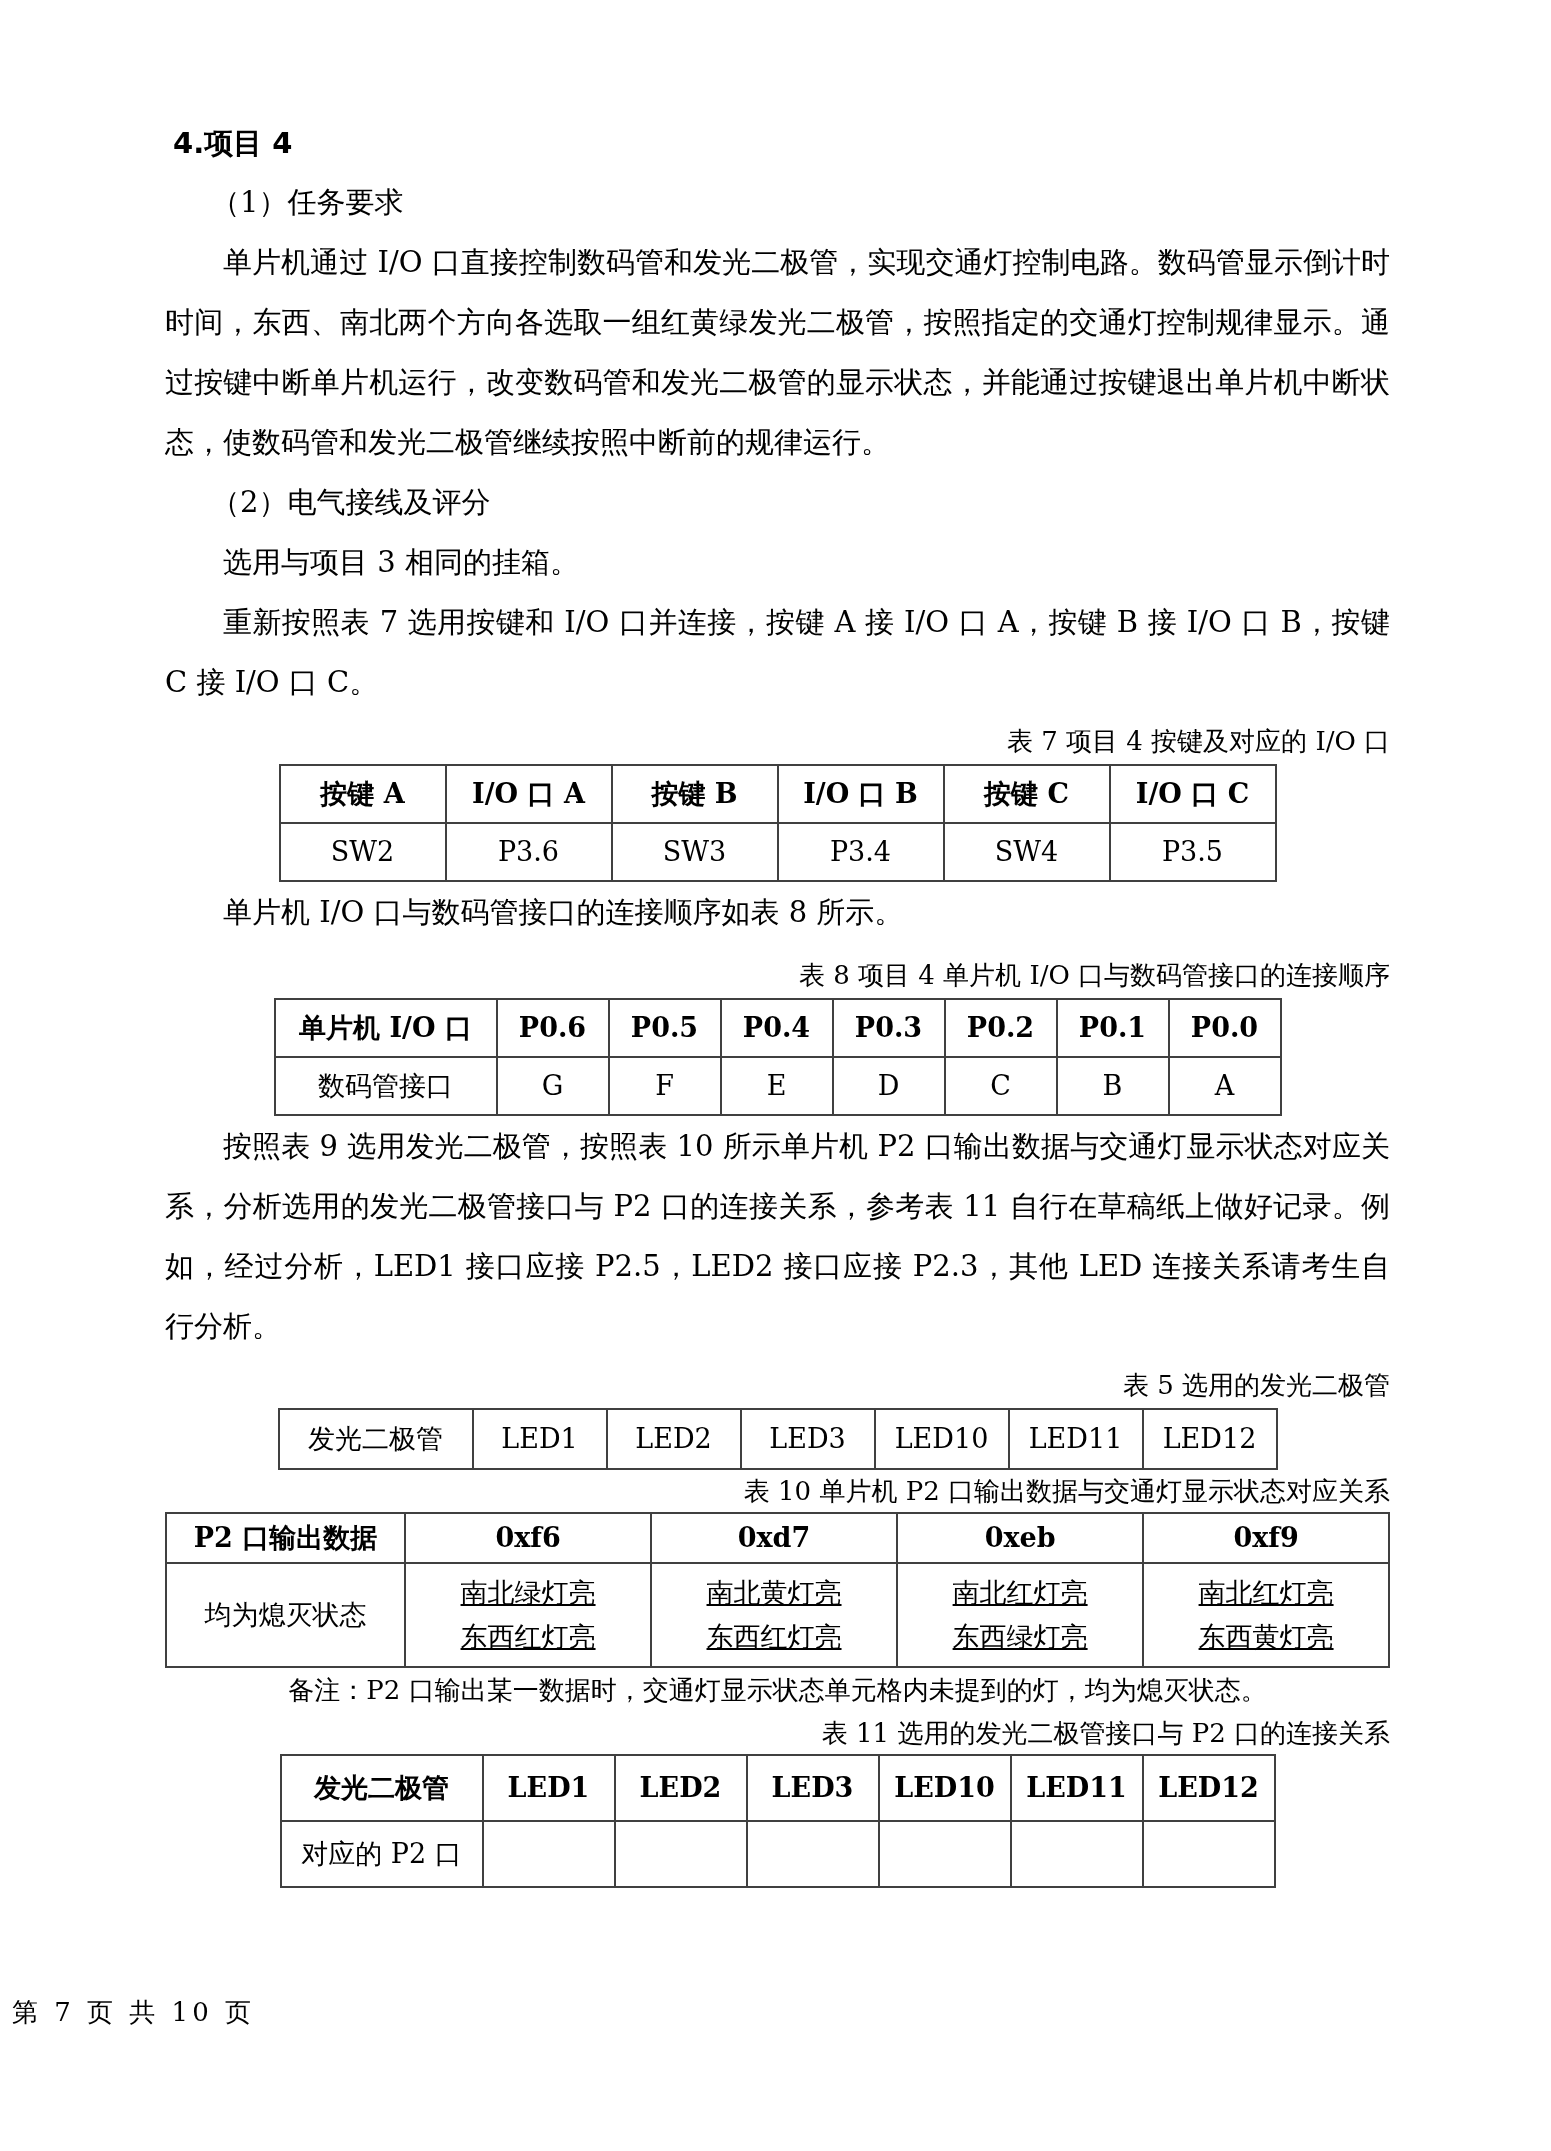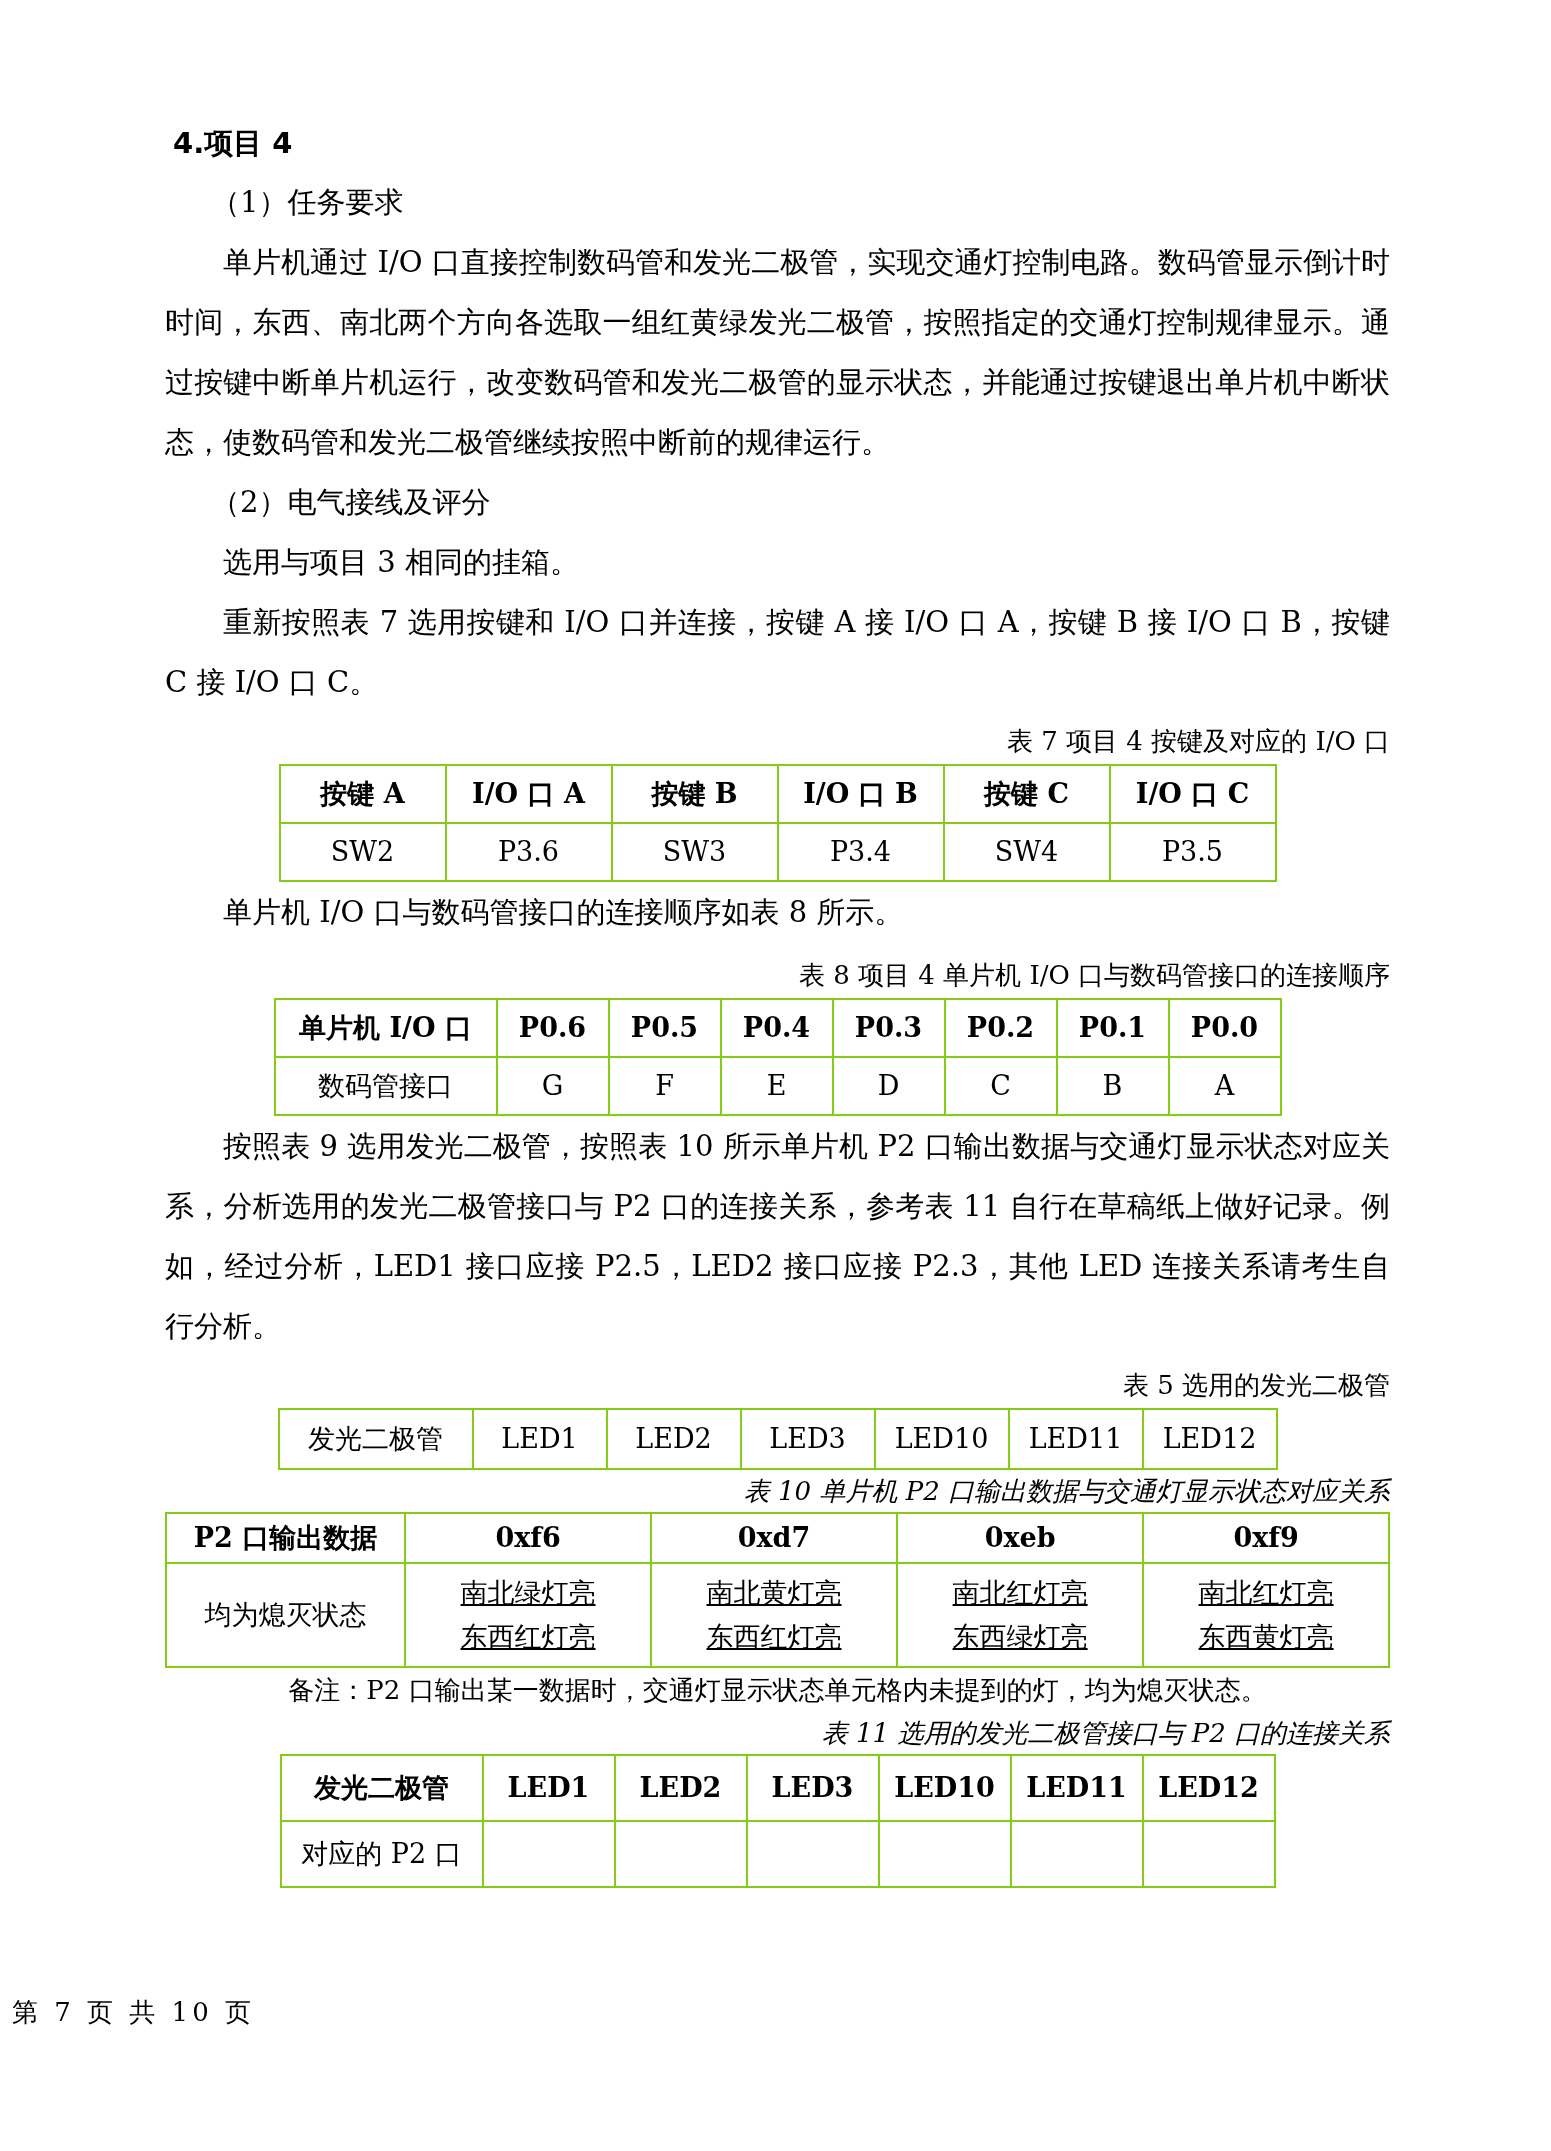--- a/index.html
+++ b/index.html
@@ -55,30 +55,30 @@
   }
 
   
   .tcap {
     font-size: 26px;
     line-height: 46px;
     text-align: right;
     margin: 0;
     white-space: nowrap;
   }
-  .tcap.tight { line-height: 42px; font-style: italic; }
+  .tcap.tight { line-height: 42px; }
 
   
   table.doc {
     border-collapse: collapse;
     margin: 0 auto;
     background: #fff;
   }
   table.doc td {
-    border: 2px solid #84cc16;
+    border: 2px solid #404040;
     text-align: center;
     vertical-align: middle;
     font-size: 27px;
     padding: 4px 6px;
     line-height: 40px;
   }
   table.doc td.hd {
     font-weight: bold;
   }
   table.doc td.two-line {

